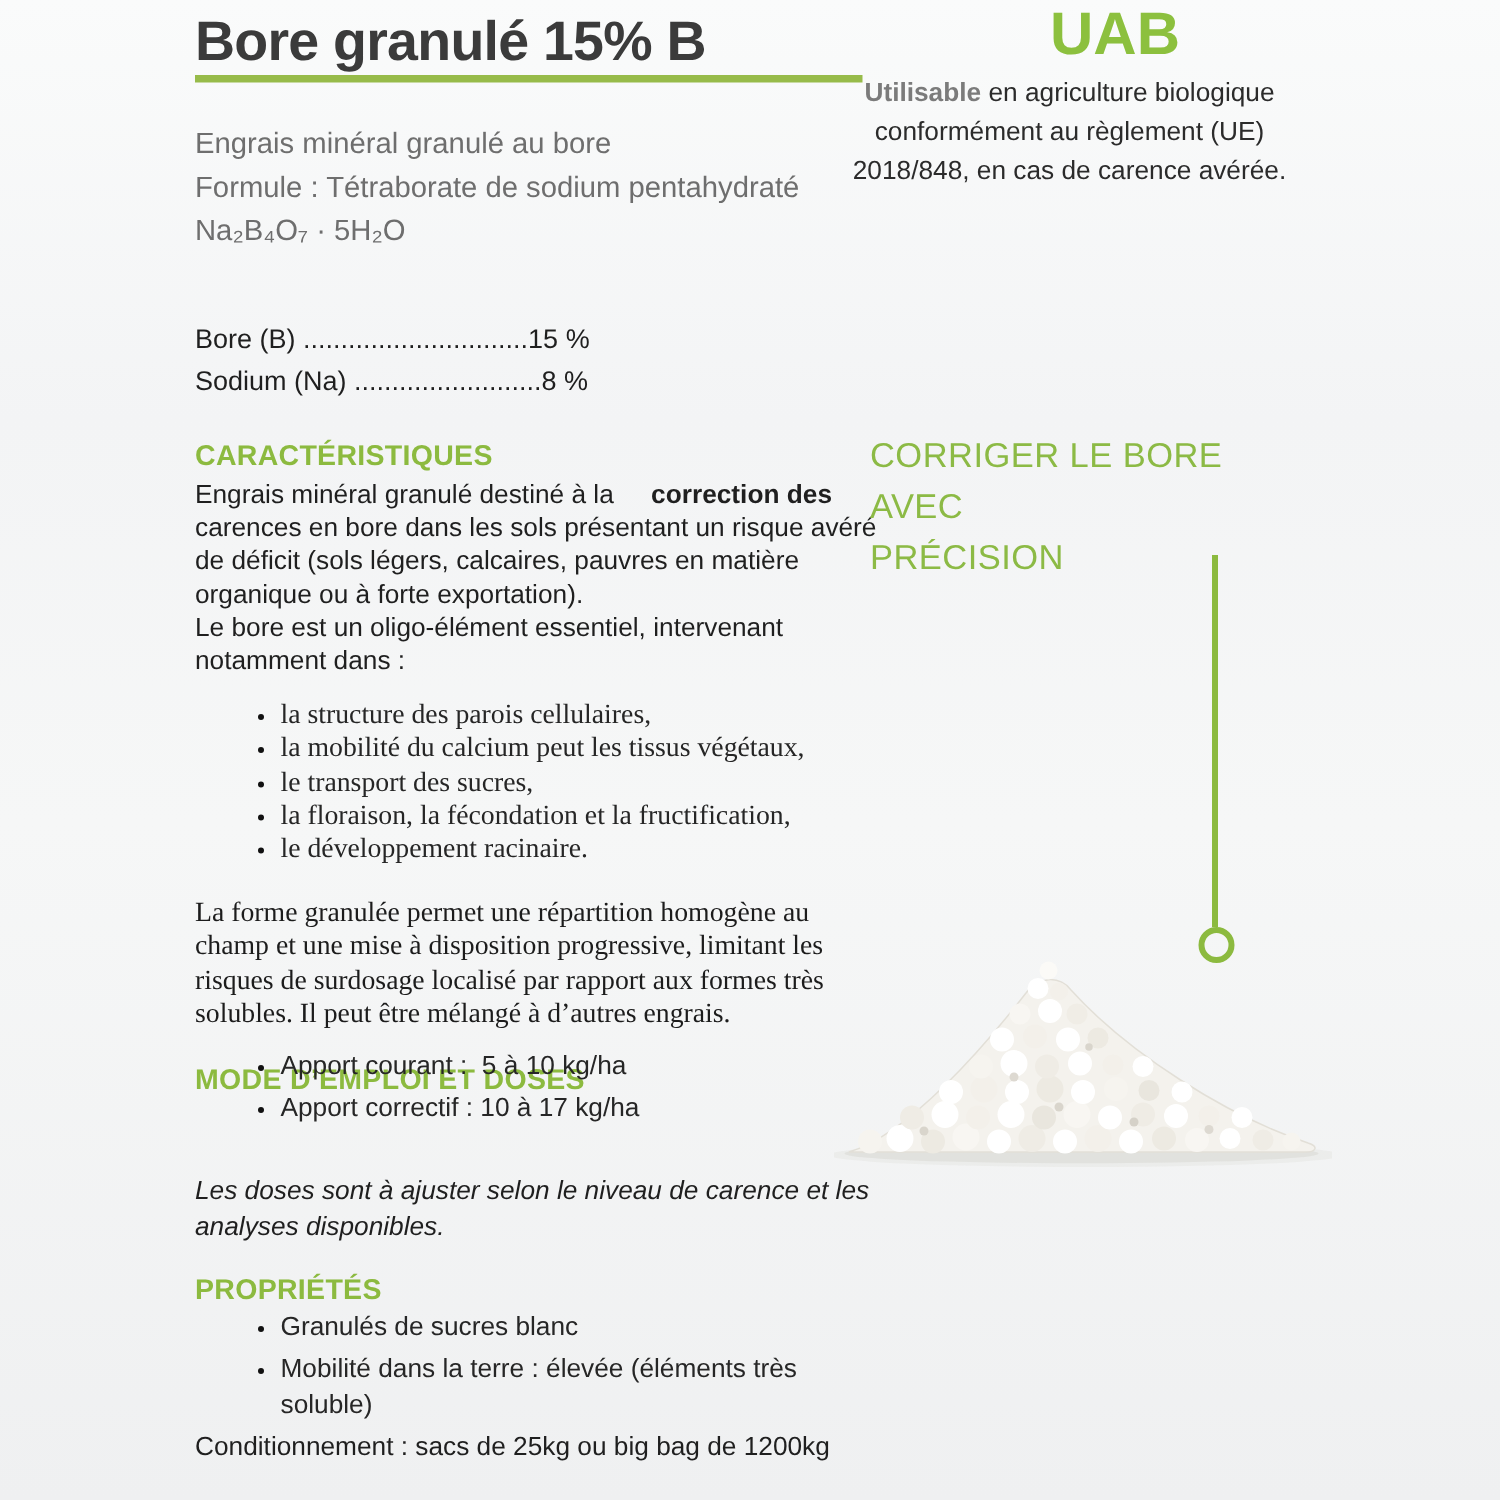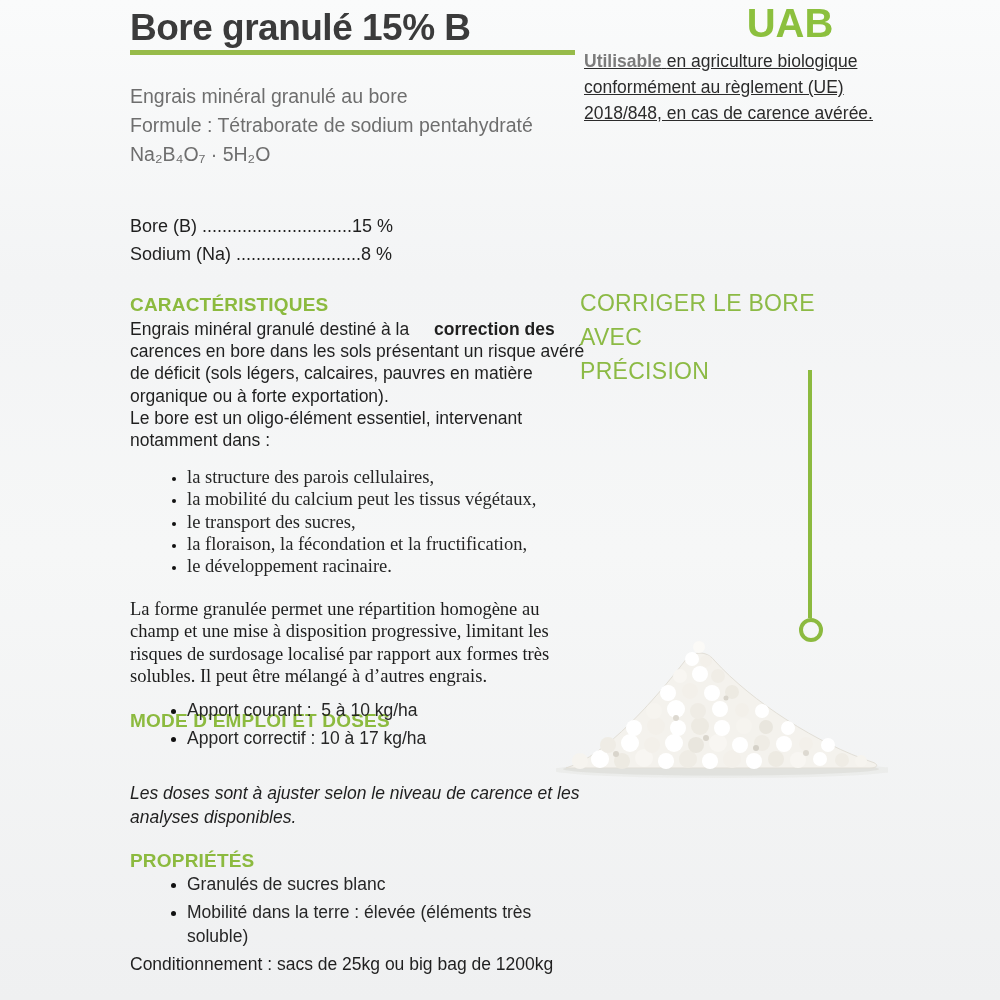--- a/index.html
+++ b/index.html
@@ -16,24 +16,24 @@
   .body-p{font-size:17.5px;line-height:22.2px;white-space:pre-line;color:#1f1f1f;}
   .body-p b{font-weight:700;margin-left:20px;}
   ul{margin:0;padding:0 0 0 57px;list-style:disc;}
   li{white-space:pre-wrap;}
   li::marker{color:#111;font-size:15px;}
   .serif-list li{font-family:"Liberation Serif",serif;font-size:18.5px;line-height:22.3px;}
   .serif-p{font-family:"Liberation Serif",serif;font-size:18.5px;line-height:22.3px;white-space:pre-line;color:#1c1c1c;}
   .sans-list li{font-size:17.5px;line-height:24.5px;margin-bottom:3px;}
   .note{font-style:italic;font-size:17.5px;line-height:23.5px;white-space:pre-line;color:#1f1f1f;}
   .cond{font-size:17.5px;color:#1f1f1f;}
-  .uab{position:absolute;left:700px;top:0px;width:180px;text-align:center;
+  .uab{position:absolute;left:700px;top:0px;width:180px;text-align:left;
        color:#8cc03e;font-weight:700;font-size:40px;line-height:46px;}
-  .uab-text{position:absolute;left:584px;top:48px;width:312px;
-       font-size:17.5px;line-height:26px;white-space:pre-line;color:#2b2b2b;text-decoration:underline;}
+  .uab-text{position:absolute;left:557px;top:48px;width:312px;text-align:center;
+       font-size:17.5px;line-height:26px;white-space:pre-line;color:#2b2b2b;}
   .uab-text .lead{font-weight:700;color:#7b7b7b;}
   .tagline{position:absolute;left:580px;top:286px;width:290px;color:#8cba45;
        font-size:23px;line-height:34px;white-space:pre-line;letter-spacing:.3px;}
   .vline{position:absolute;left:808px;top:370px;width:4px;height:248px;background:#8cba3f;}
   .ring{position:absolute;left:799px;top:618px;width:16px;height:16px;border:4px solid #8cba3f;border-radius:50%;background:transparent;}
   .granules{position:absolute;left:556px;top:628px;width:332px;height:150px;}
 </style>
 </head>
 <body>
 

